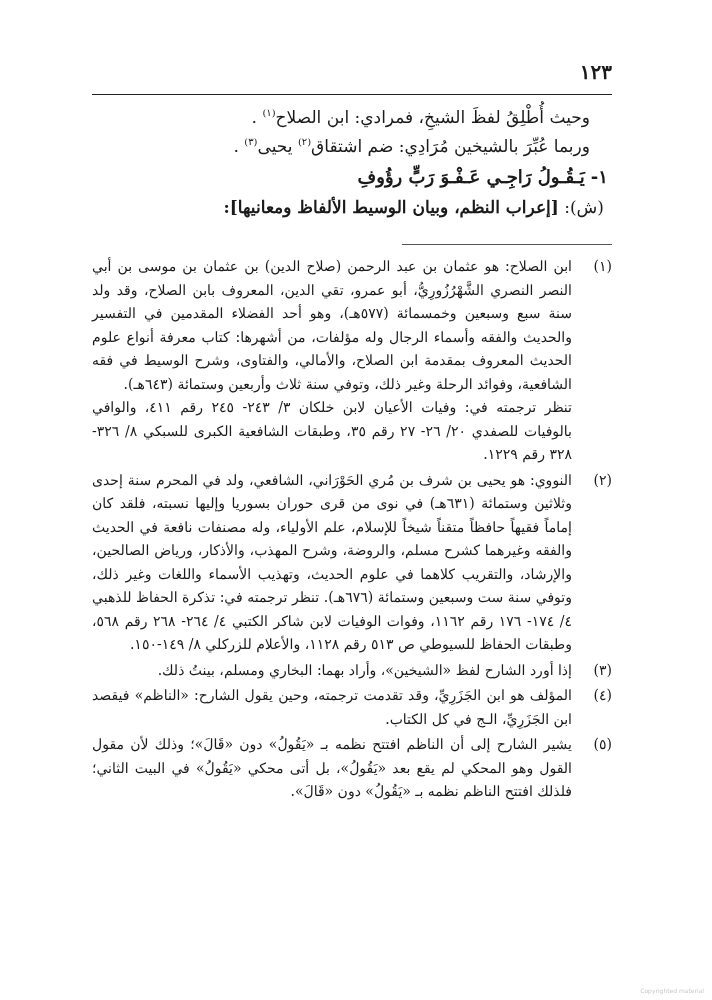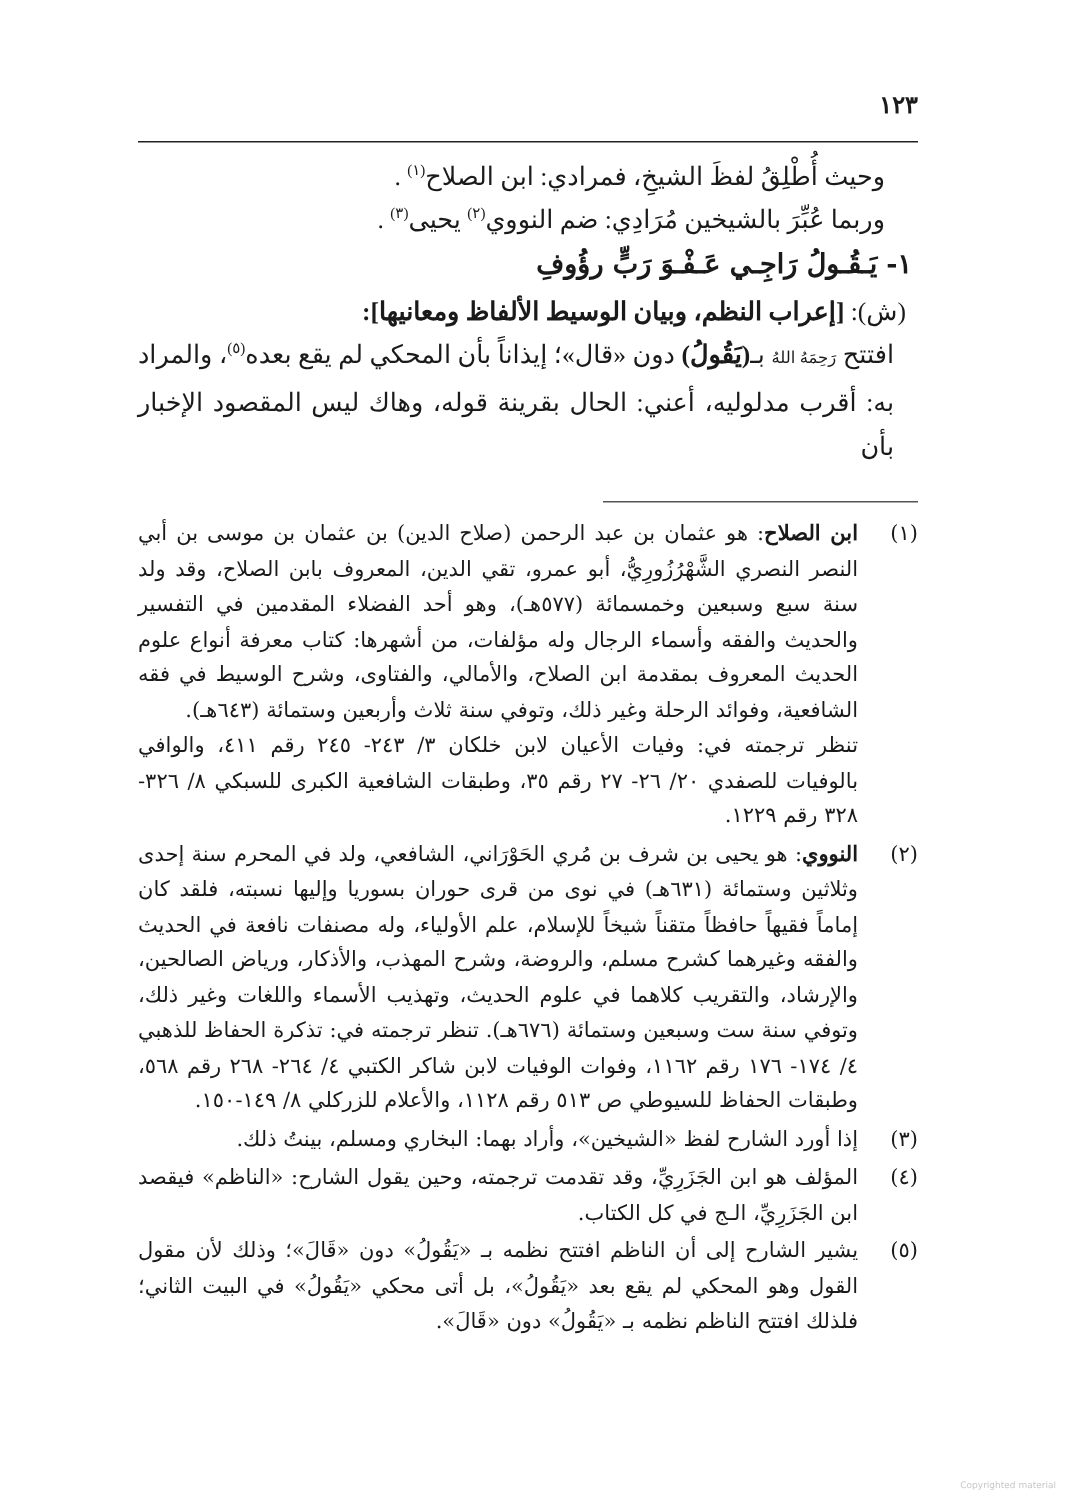--- a/index.html
+++ b/index.html
@@ -31,30 +31,29 @@
       padding: 0 0 4px 0;
       font-weight: bold;
       font-size: 17px;
     }
     .header-rule {
       border: 0;
       border-top: 1.6px solid #222;
       margin: 0 0 8px 0;
     }
     .page-number {
-      font-size: 16px;
+      font-size: 20px;
       font-weight: bold;
       direction: rtl;
     }
     
     .main-text p {
       margin: 0;
       font-size: 17px;
       line-height: 29px;
-      font-family: Liberation Serif, serif;
     }
     .line-indent { padding-right: 22px; }
     .line-indent-sm { padding-right: 16px; }
     sup.fn-ref {
       font-size: 10px;
       vertical-align: super;
       line-height: 0;
     }
     .verse {
       font-weight: bold;
@@ -97,21 +96,21 @@
       margin: 0 0 2px 0;
     }
     .fn-num {
       flex: 0 0 40px;
       text-align: right;
     }
     .fn-body {
       flex: 1 1 auto;
       text-align: justify;
     }
-    .fn-body .fn-name { font-weight: bold; }
+    .fn-body .fn-name { font-weight: normal; }
     .fn-body span.para { display: block; }
     
     .watermark {
       position: absolute;
       right: 8px;
       bottom: 6px;
       font-family: "DejaVu Sans", "Liberation Sans", sans-serif;
       font-size: 6px;
       color: #c8c8c8;
       direction: ltr;
@@ -125,38 +124,34 @@
   <div class="running-header">
     <span class="page-number">١٢٣</span>
   </div>
   <hr class="header-rule">
 
   <div class="main-text">
     <p class="line-indent">
       <span>وحيث أُطْلِقُ لفظَ الشيخِ، فمرادي: ابن الصلاح</span><sup class="fn-ref">(١)</sup><span> .</span>
     </p>
     <p class="line-indent">
-      <span>وربما عُبِّرَ بالشيخين مُرَادِي: ضم النووي</span><sup class="fn-ref">(٢)</sup><span> يحيى</span><sup class="fn-ref">(٣)</sup><span> .</span>
+      <span>وربما عُبِّرَ بالشيخين مُرَادِي: ضم اشتقاق</span><sup class="fn-ref">(٢)</sup><span> يحيى</span><sup class="fn-ref">(٣)</sup><span> .</span>
     </p>
 
     <div class="verse">
       <span>
         <span class="verse-num">١-</span><span>يَـقُـولُ رَاجِـي عَـفْـوَ رَبٍّ رؤُوفِ</span>
       </span>
     </div>
 
     <p class="sharh-heading">
       <span>(ش):</span>
       <span class="sharh-topic">[إعراب النظم، وبيان الوسيط الألفاظ ومعانيها]:</span>
     </p>
 
-    <p class="justify line-indent-sm">
-      <span>افتتح</span>
-      <span class="honorific">رَحِمَهُ اللهُ</span><span> بـ</span><span class="kw">(يَقُولُ)</span><span> دون «قال»؛ إيذاناً بأن المحكي لم يقع بعده</span><sup class="fn-ref">(٥)</sup><span>، والمراد به: أقرب مدلوليه، أعني: الحال بقرينة قوله، وهاك ليس المقصود الإخبار بأن</span>
-    </p>
   </div>
 
   <hr class="fn-rule">
 
   <div class="footnotes">
     <div class="footnote">
       <span class="fn-num">(١)</span>
       <div class="fn-body">
         <span class="para"><span class="fn-name">ابن الصلاح</span><span>: هو عثمان بن عبد الرحمن (صلاح الدين) بن عثمان بن موسى بن أبي النصر النصري الشَّهْرُزُورِيُّ، أبو عمرو، تقي الدين، المعروف بابن الصلاح، وقد ولد سنة سبع وسبعين وخمسمائة (٥٧٧هـ)، وهو أحد الفضلاء المقدمين في التفسير والحديث والفقه وأسماء الرجال وله مؤلفات، من أشهرها: كتاب معرفة أنواع علوم الحديث المعروف بمقدمة ابن الصلاح، والأمالي، والفتاوى، وشرح الوسيط في فقه الشافعية، وفوائد الرحلة وغير ذلك، وتوفي سنة ثلاث وأربعين وستمائة (٦٤٣هـ).</span></span>
         <span class="para">تنظر ترجمته في: وفيات الأعيان لابن خلكان ٣/ ٢٤٣- ٢٤٥ رقم ٤١١، والوافي بالوفيات للصفدي ٢٠/ ٢٦- ٢٧ رقم ٣٥، وطبقات الشافعية الكبرى للسبكي ٨/ ٣٢٦- ٣٢٨ رقم ١٢٢٩.</span>

